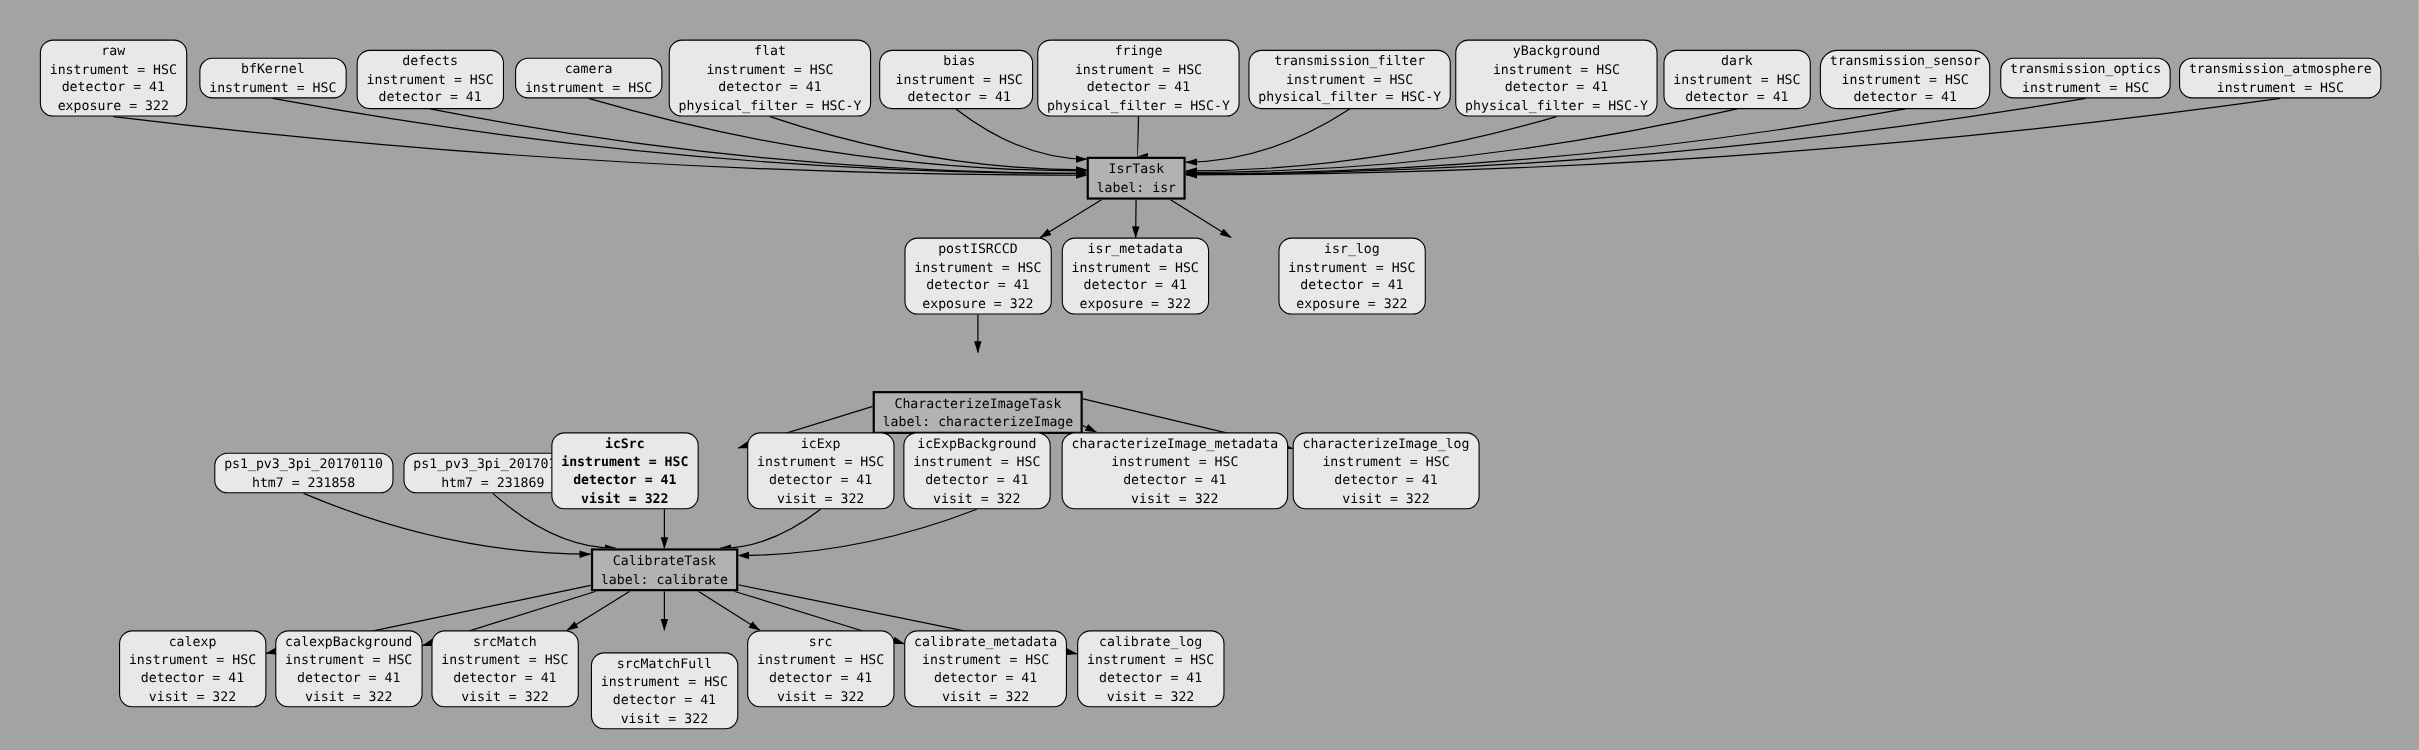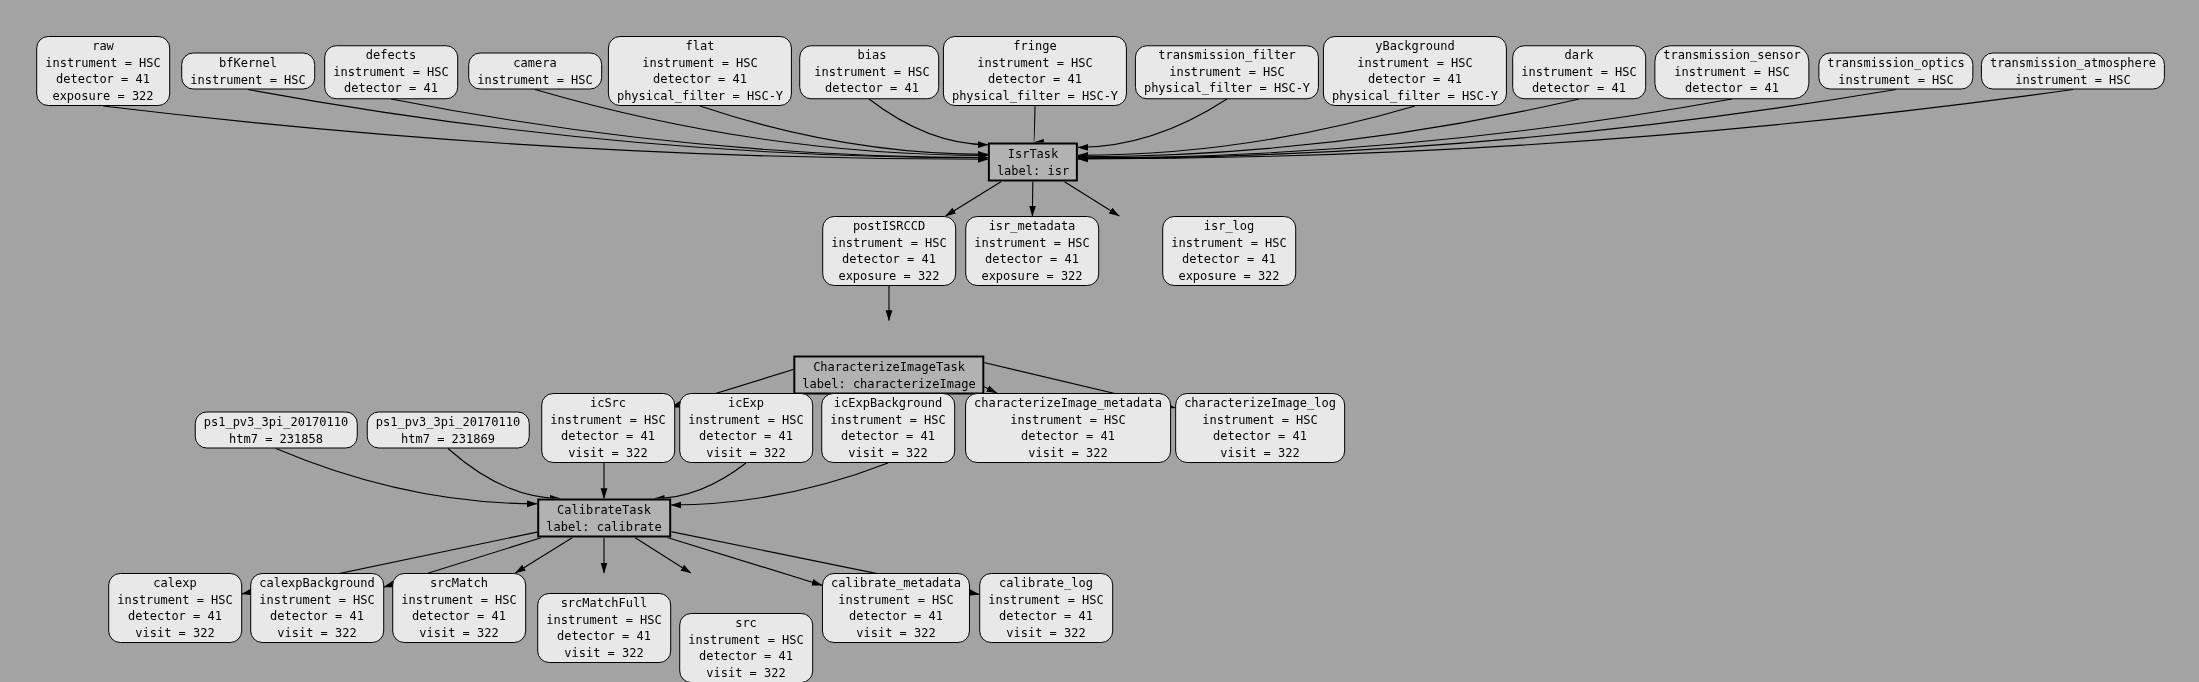--- a/index.html
+++ b/index.html
@@ -172,21 +172,21 @@
       <div>label: characterizeImage</div>
     </div>
     <div class="node dataset" style="left: 276px; top: 430px;">
       <div>ps1_pv3_3pi_20170110</div>
       <div>htm7 = 231858</div>
     </div>
     <div class="node dataset" style="left: 448px; top: 430px;">
       <div>ps1_pv3_3pi_20170110</div>
       <div>htm7 = 231869</div>
     </div>
-    <div class="node dataset" style="left: 608px; top: 428px;">
+    <div class="node dataset" style="left: 568px; top: 428px; font-weight: bold;">
       <div>icSrc</div>
       <div>instrument = HSC</div>
       <div>detector = 41</div>
       <div>visit = 322</div>
     </div>
     <div class="node dataset" style="left: 746px; top: 428px;">
       <div>icExp</div>
       <div>instrument = HSC</div>
       <div>detector = 41</div>
       <div>visit = 322</div>
@@ -230,21 +230,21 @@
       <div>instrument = HSC</div>
       <div>detector = 41</div>
       <div>visit = 322</div>
     </div>
     <div class="node dataset" style="left: 604px; top: 628px;">
       <div>srcMatchFull</div>
       <div>instrument = HSC</div>
       <div>detector = 41</div>
       <div>visit = 322</div>
     </div>
-    <div class="node dataset" style="left: 746px; top: 608px; margin-top: 40px;">
+    <div class="node dataset" style="left: 746px; top: 608px;">
       <div>src</div>
       <div>instrument = HSC</div>
       <div>detector = 41</div>
       <div>visit = 322</div>
     </div>
     <div class="node dataset" style="left: 896px; top: 608px;">
       <div>calibrate_metadata</div>
       <div>instrument = HSC</div>
       <div>detector = 41</div>
       <div>visit = 322</div>

